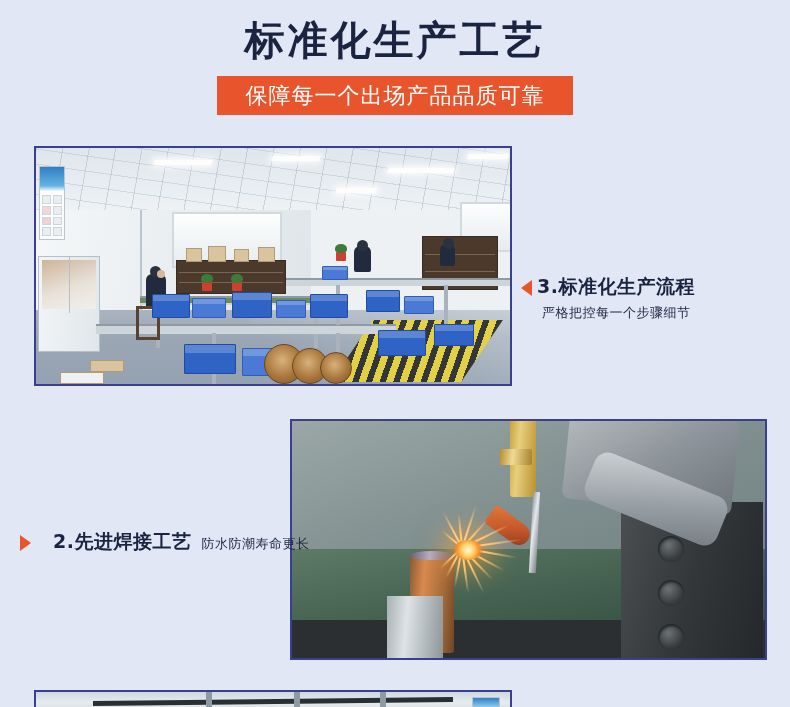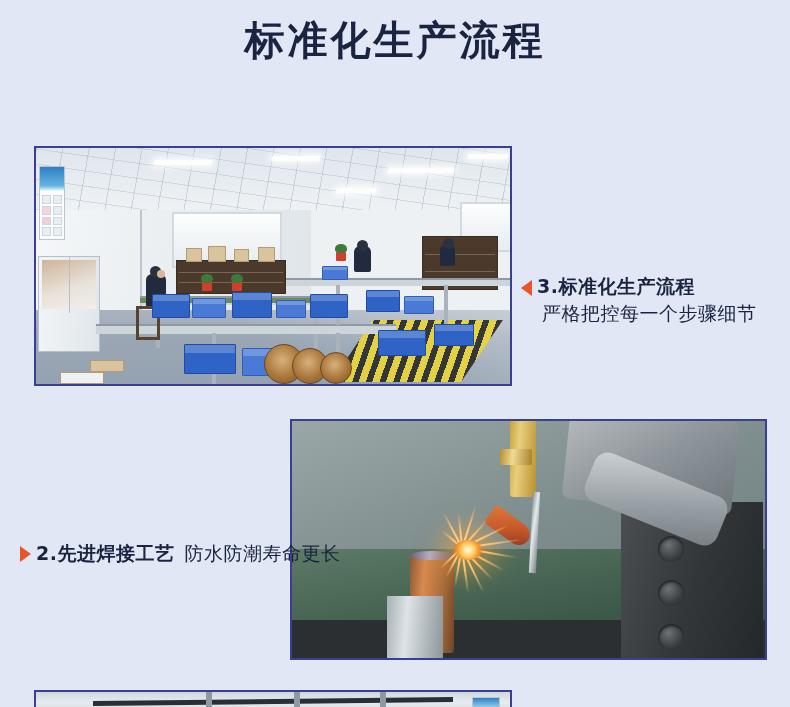--- a/index.html
+++ b/index.html
@@ -343,32 +343,35 @@
     border-bottom: 8px solid transparent;
     border-left: 11px solid #e8552c;
     margin-right: 5px;
   }
   .callout .lines { display: block; }
   .callout .l1 {
     font-size: 19px; font-weight: 700; line-height: 26px; letter-spacing: .5px;
     white-space: nowrap;
   }
   .callout .l2 {
-    font-size: 19px; font-weight: 400; line-height: 28px; letter-spacing: .5px;
+    font-size: 13px; font-weight: 400; line-height: 28px; letter-spacing: .5px;
     white-space: nowrap; padding-left: 5px;
   }
 
   #callout-1 { left: 521px; top: 273px; }
-  #callout-2 { left: 20px;  top: 539px; }
+  #callout-2 { left: 20px;  top: 528px; gap: 17px; }
 </style>
 </head>
 <body style="background: rgb(226, 231, 245);">
 
 <div id="page-header">
-  <div id="main-title" style="color: rgb(26, 36, 64);">标准化生产流程</div>
+  <div id="main-title" style="color: rgb(26, 36, 64);">标准化生产工艺</div>
+  <div id="subtitle-banner" style="background: rgb(232, 85, 44);">
+    <span id="subtitle-text" style="color: rgb(255, 255, 255);">保障每一个出场产品品质可靠</span>
+  </div>
 </div>
 
 <div class="photo-frame" id="photo-workshop" style="border-color: rgb(59, 63, 143);">
   <div class="ws-scene">
     <div class="ws-wall"></div>
     <div class="ws-wall-edge"></div>
 
     <div class="ws-ceiling">
       <div class="ws-ceiling-grid"></div>
     </div>

